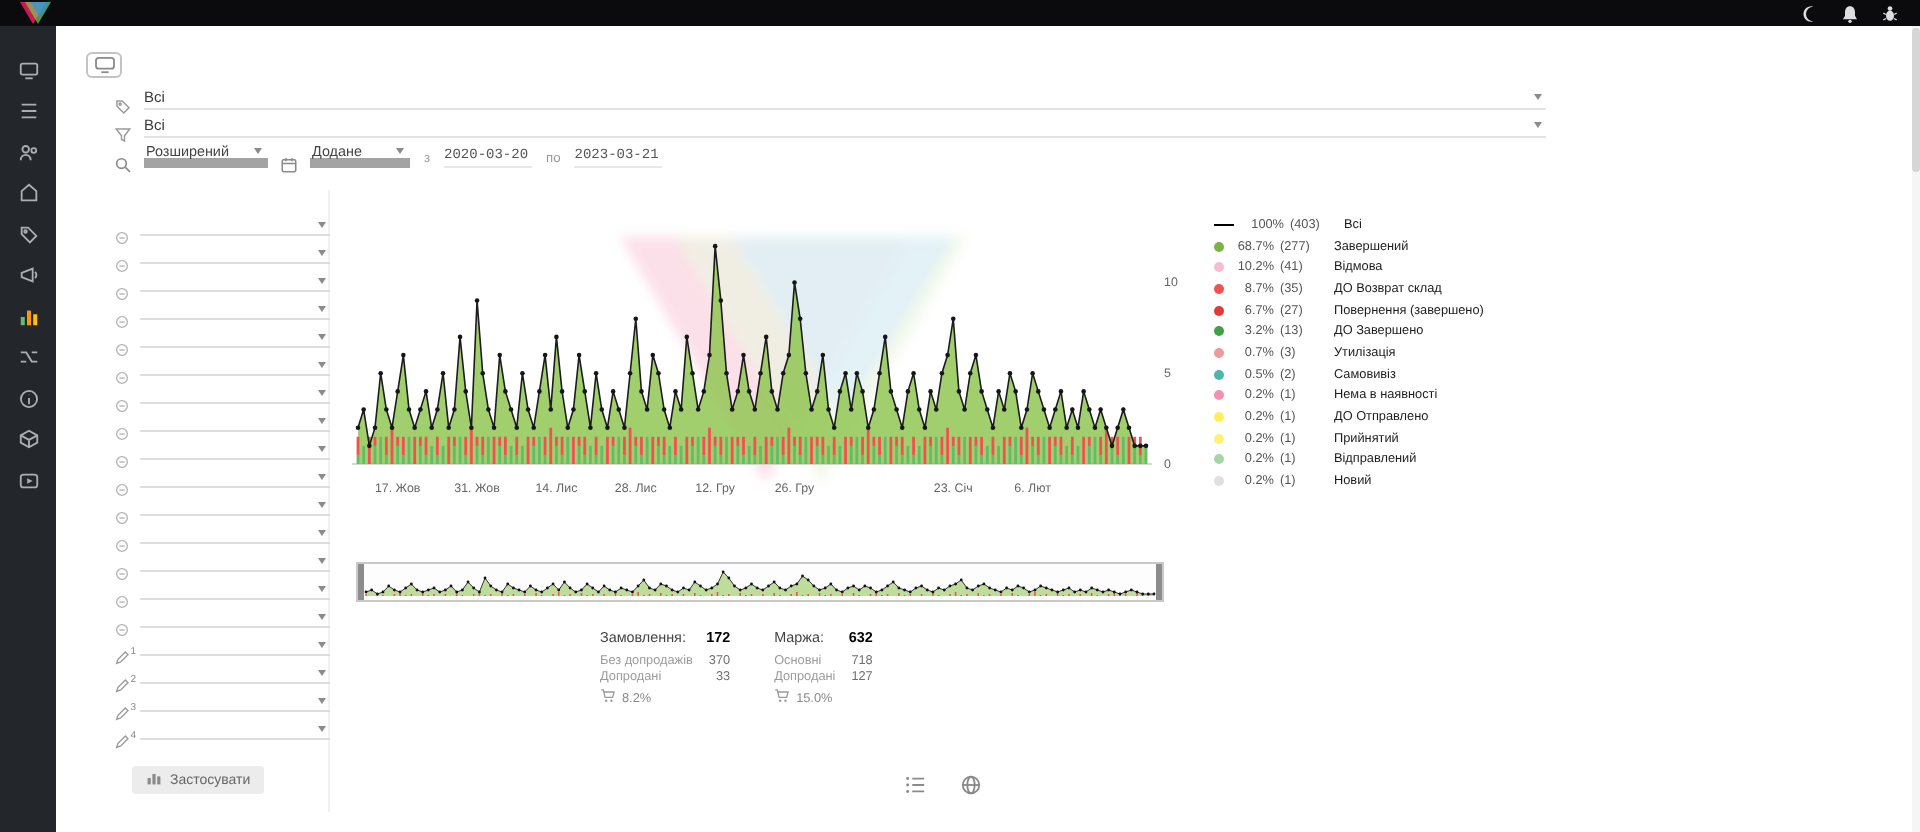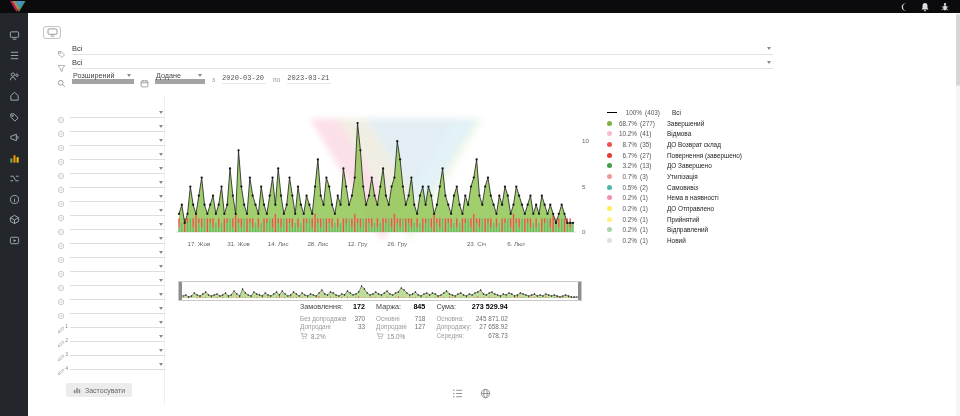--- a/index.html
+++ b/index.html
@@ -53,21 +53,21 @@
 
   .legend{position:absolute;left:437px;top:12px;width:205px}
   .legend-item{display:flex;align-items:center;gap:3px;height:10.7px;font-size:6.4px;cursor:pointer}
   .sw-dot{width:5px;height:5px;border-radius:50%;flex:none}
   .sw-line{width:10px;height:0;border-top:1.6px solid #000;flex:none}
   .lg-pct{width:22px;text-align:right;color:#555;flex:none}
   .lg-count{width:24px;color:#555;flex:none}
   .lg-label{color:#1d1d1d;white-space:nowrap}
 
   
-  .stats-row{position:absolute;left:272px;top:289px;display:flex;gap:11px}
+  .stats-row{position:absolute;left:272px;top:301px;display:flex;gap:22px}
   .stat-col{display:flex;flex-direction:column}
   .stat-head{display:flex;justify-content:space-between;gap:10px;font-size:7.2px;color:#444;margin-bottom:2px}
   .stat-head b{color:#000}
   .stat-sub{display:flex;justify-content:space-between;gap:8px;font-size:6.4px;margin-top:1.6px}
   .stat-sub .sl{color:#9b9b9b}
   .stat-sub .sv{color:#6f6f6f}
   .stat-badge{display:flex;align-items:center;gap:3px;font-size:6.4px;color:#8a8a8a;margin-top:2px}
 
   .footer-icons{position:absolute;left:424px;top:372px;display:flex;gap:17px}
   .f-icon{width:11px;height:11px;cursor:pointer}
@@ -1143,55 +1143,37 @@
               <path d="M1 1.5h1.5l1.3 5.5h5.7l1-4H3.2"></path>
               <circle cx="4.6" cy="9.6" r="0.9" fill="#9a9a9a" stroke="none"></circle>
               <circle cx="8.6" cy="9.6" r="0.9" fill="#9a9a9a" stroke="none"></circle>
             </svg></span>
           <span>8.2%</span>
         </div>
       </div>
       <div class="stat-col">
         <div class="stat-head">
           <span>Маржа:</span>
-          <b>845</b>
+          <b>632</b>
         </div>
         <div class="stat-sub">
           <span class="sl">Основні</span>
           <span class="sv">718</span>
         </div>
         <div class="stat-sub">
           <span class="sl">Допродані</span>
           <span class="sv">127</span>
         </div>
         <div class="stat-badge">
           <span><svg viewBox="0 0 12 12" width="8" height="8" fill="none" stroke="#9a9a9a" stroke-width="1">
               <path d="M1 1.5h1.5l1.3 5.5h5.7l1-4H3.2"></path>
               <circle cx="4.6" cy="9.6" r="0.9" fill="#9a9a9a" stroke="none"></circle>
               <circle cx="8.6" cy="9.6" r="0.9" fill="#9a9a9a" stroke="none"></circle>
             </svg></span>
           <span>15.0%</span>
-        </div>
-      </div>
-      <div class="stat-col">
-        <div class="stat-head">
-          <span>Сума:</span>
-          <b>273 529.94</b>
-        </div>
-        <div class="stat-sub">
-          <span class="sl">Основна:</span>
-          <span class="sv">245 871.02</span>
-        </div>
-        <div class="stat-sub">
-          <span class="sl">Допродажу:</span>
-          <span class="sv">27 658.92</span>
-        </div>
-        <div class="stat-sub">
-          <span class="sl">Середня:</span>
-          <span class="sv">678.73</span>
         </div>
       </div>
     </div>
 
   <div class="footer-icons">
     <span class="f-icon">
       <svg viewBox="0 0 12 12" width="11" height="11" fill="none" stroke="#8a8a8a" stroke-width="1">
           <circle cx="2" cy="2.5" r="0.8" fill="#8a8a8a" stroke="none"></circle>
           <circle cx="2" cy="6" r="0.8" fill="#8a8a8a" stroke="none"></circle>
           <circle cx="2" cy="9.5" r="0.8" fill="#8a8a8a" stroke="none"></circle>

